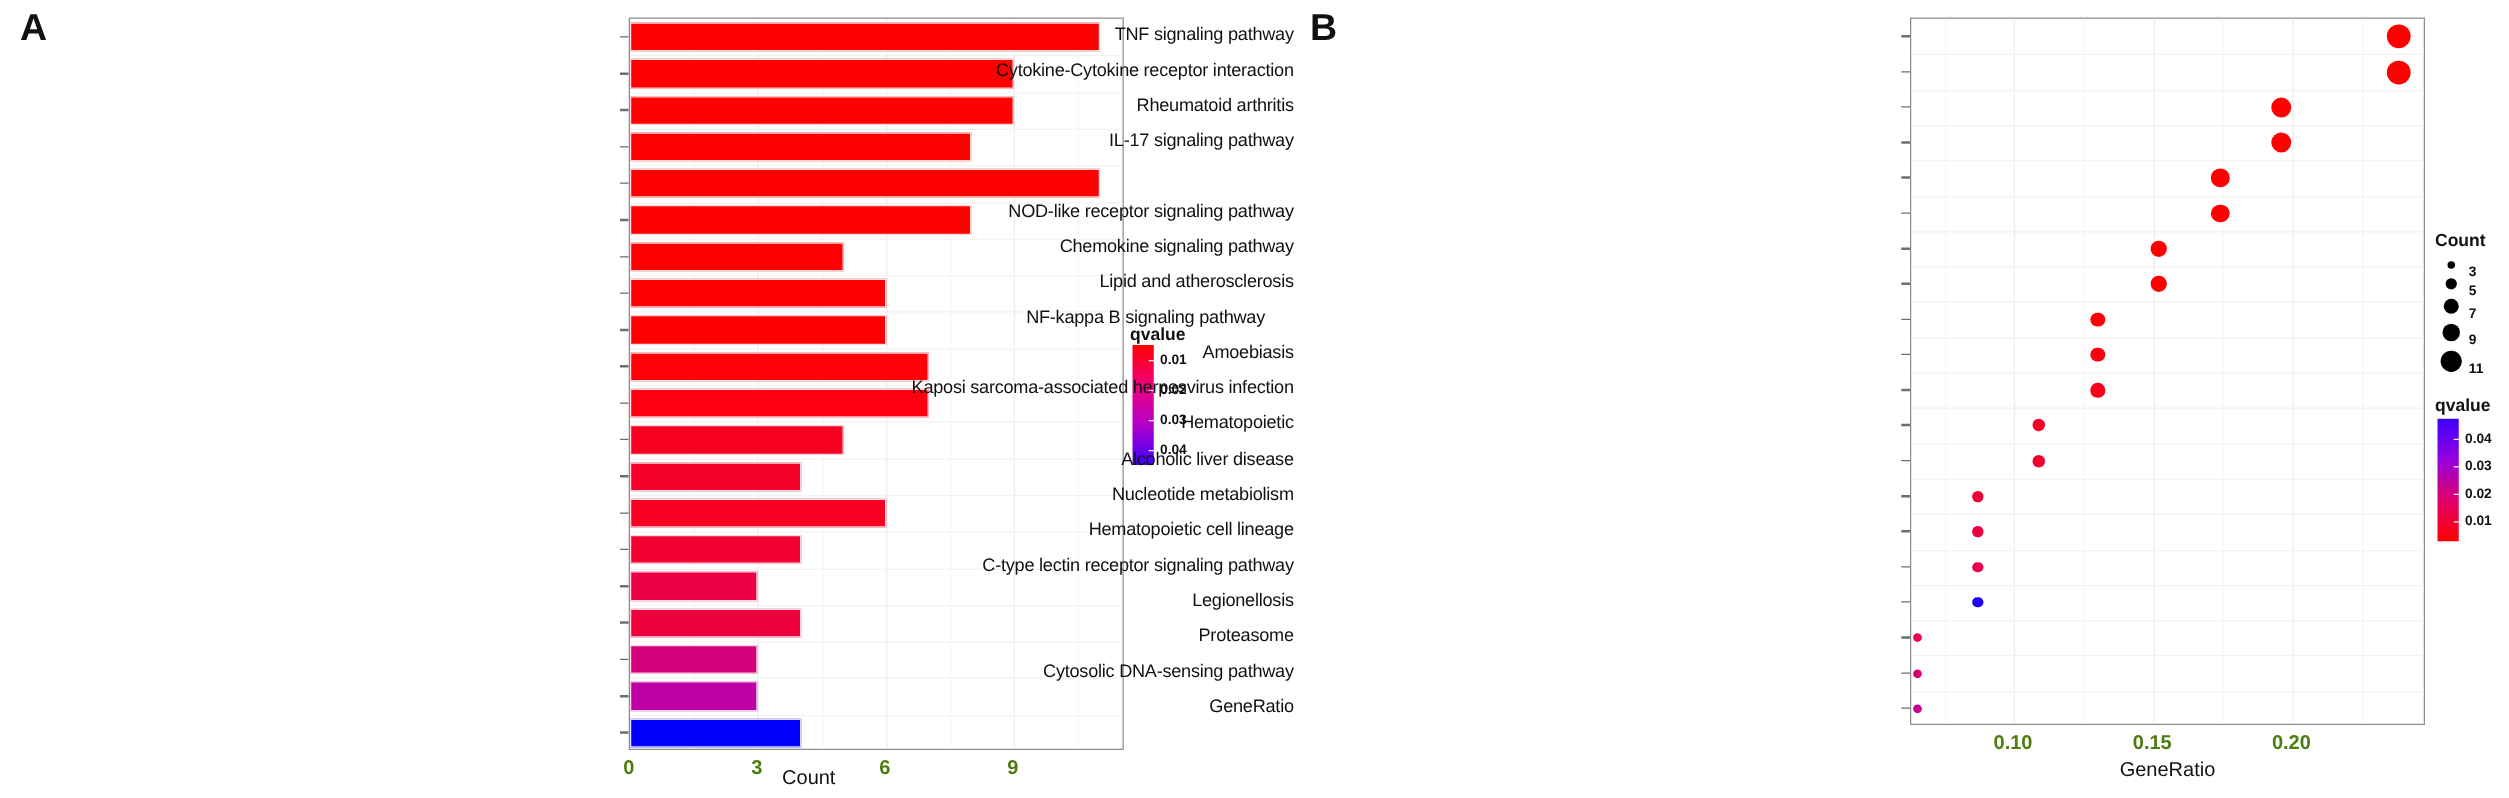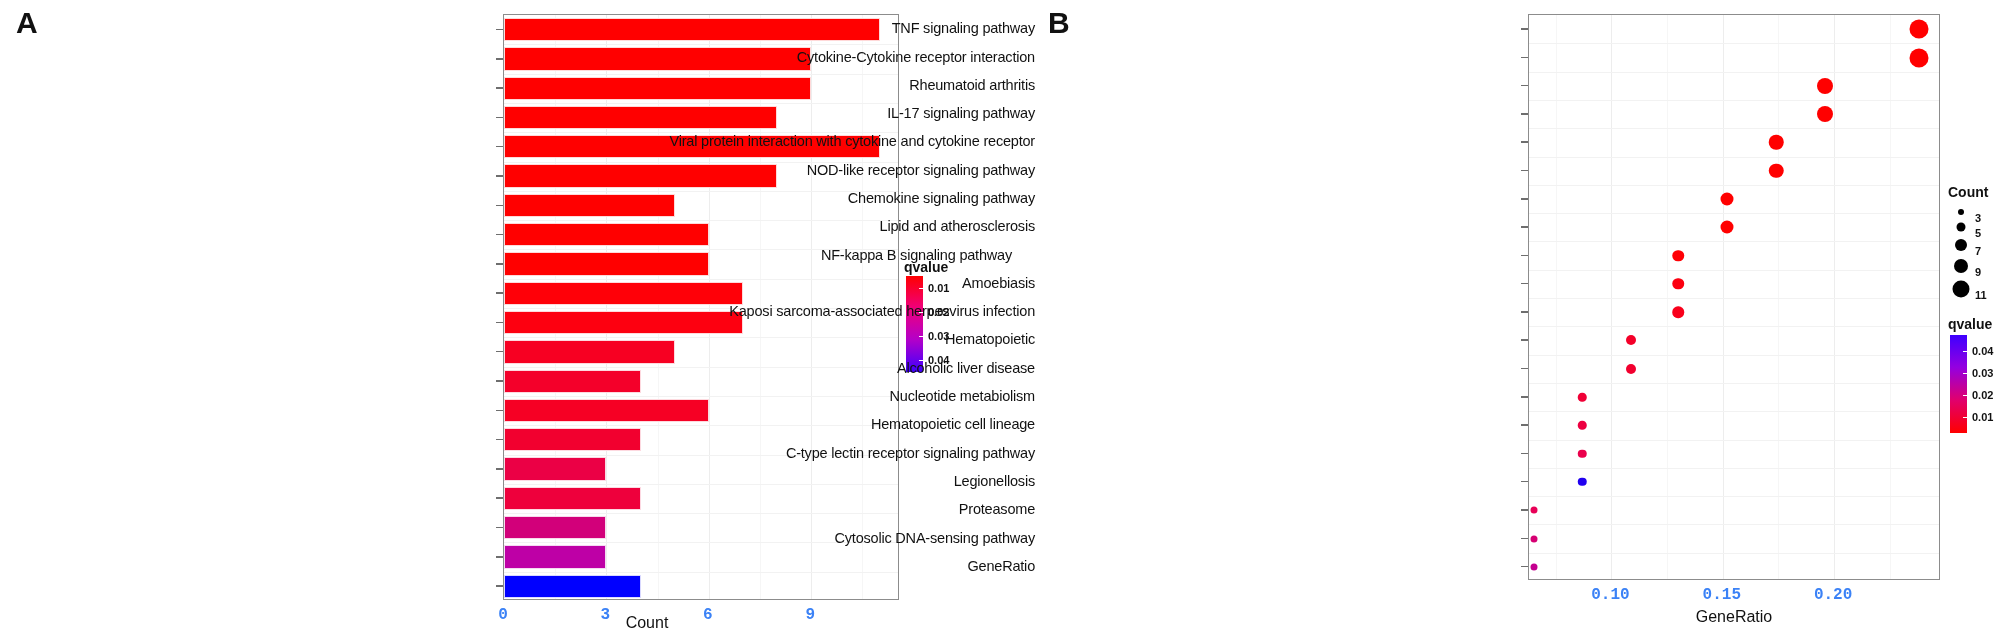--- a/index.html
+++ b/index.html
@@ -11,22 +11,22 @@
   
   .plot-frame{position:absolute;background:#ffffff;border:1.5px solid #8c8c8c;box-sizing:border-box;}
   .gridline-v{position:absolute;top:0;bottom:0;width:1px;background:#ededed;}
   .gridline-h{position:absolute;left:0;right:0;height:1px;background:#f2f2f2;}
 
   .cat-labels{position:absolute;text-align:right;}
   .cat-label{position:absolute;right:0;font-size:14.5px;color:#111;white-space:nowrap;line-height:1;
              transform:translateY(-50%);font-family:"Liberation Sans",sans-serif;letter-spacing:-0.2px;}
   .tick-mark{position:absolute;width:7px;height:1.5px;background:#6e6e6e;}
 
-  .xtick-label{position:absolute;font-size:16px;color:#3b82f6;transform:translateX(-50%);font-weight:600;
-               font-family:Liberation Mono, monospace;}
+  .xtick-label{position:absolute;font-size:16px;color:#4d7c0f;transform:translateX(-50%);font-weight:600;
+               font-family:Liberation Sans, sans-serif;}
   .axis-title{position:absolute;font-size:16px;color:#111;transform:translateX(-50%);
               font-family:"Liberation Sans",sans-serif;}
 
   
   .bar{position:absolute;border:1px solid rgba(255,255,255,0.85);box-sizing:border-box;}
 
   
   .legend-title{position:absolute;font-size:14px;font-weight:700;color:#111;white-space:nowrap;
                 font-family:"Liberation Sans",sans-serif;}
   .colorbar{position:absolute;width:17px;border:0;}
@@ -144,21 +144,20 @@
       <div class="colorbar-tick" style="left:919px;top:360.0px;"></div>
     </div>
 
   <div class="panel-letter" style="left:1048px;top:6px;">B</div>
 
   <div id="panelB-cats" class="cat-labels" style="left:1020px;top:0px;width:502px;height:610px;">
       <div class="cat-label" style="top:28.1px;right:487px;">TNF signaling pathway</div>
       <div class="cat-label" style="top:56.5px;right:487px;">Cytokine-Cytokine receptor interaction</div>
       <div class="cat-label" style="top:84.8px;right:487px;">Rheumatoid arthritis</div>
       <div class="cat-label" style="top:113.1px;right:487px;">IL-17 signaling pathway</div>
-      <div class="cat-label" style="top:141.4px;right:487px;">Viral protein interaction with cytokine and cytokine receptor</div>
       <div class="cat-label" style="top:169.7px;right:487px;text-align:right;">NOD-like receptor signaling pathway</div>
       <div class="cat-label" style="top:198.0px;right:487px;">Chemokine signaling pathway</div>
       <div class="cat-label" style="top:226.3px;right:487px;">Lipid and atherosclerosis</div>
       <div class="cat-label" style="top:254.6px;right:510px;">NF-kappa B signaling pathway</div>
       <div class="cat-label" style="top:282.9px;right:487px;">Amoebiasis</div>
       <div class="cat-label" style="top:311.1px;right:487px;">Kaposi sarcoma-associated herpesvirus infection</div>
       <div class="cat-label" style="top:339.4px;right:487px;">Hematopoietic</div>
       <div class="cat-label" style="top:367.8px;right:487px;">Alcoholic liver disease</div>
       <div class="cat-label" style="top:396.1px;right:487px;">Nucleotide metabiolism</div>
       <div class="cat-label" style="top:424.3px;right:487px;">Hematopoietic cell lineage</div>

